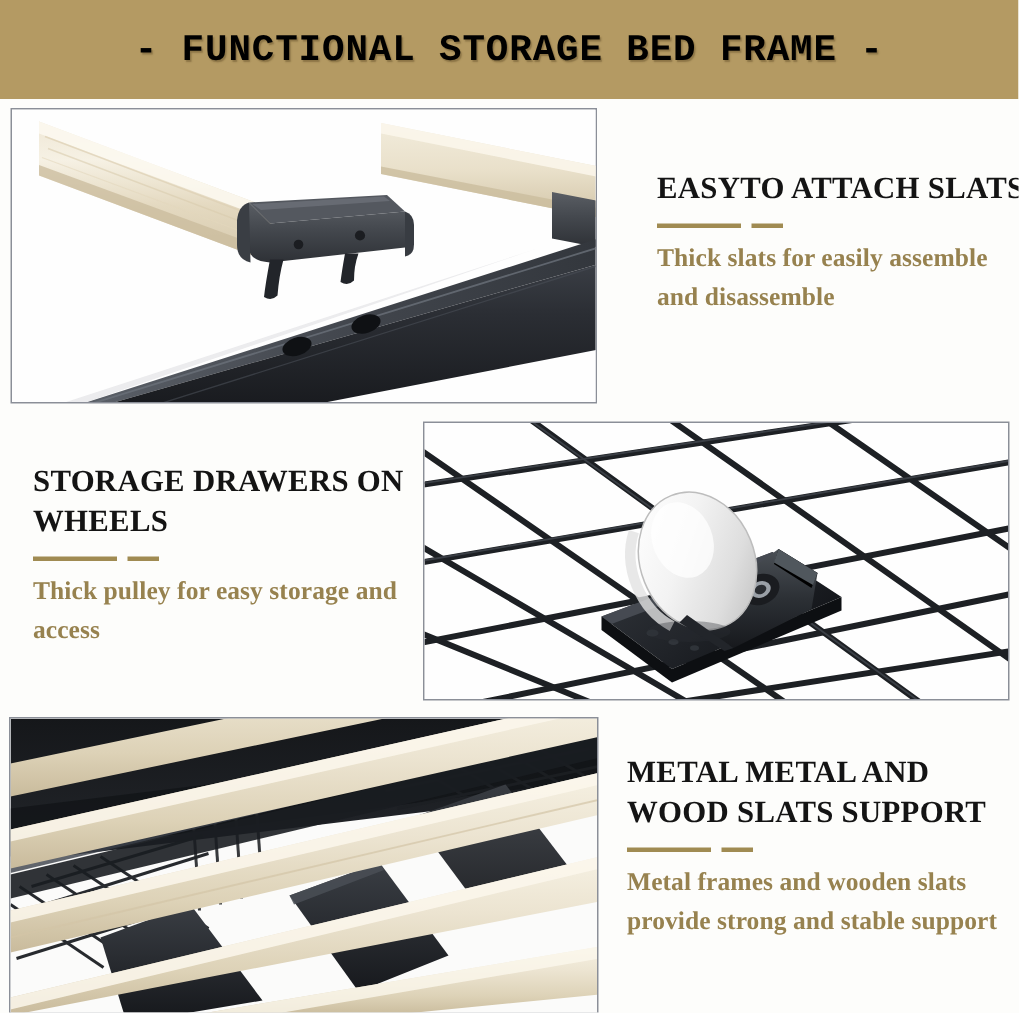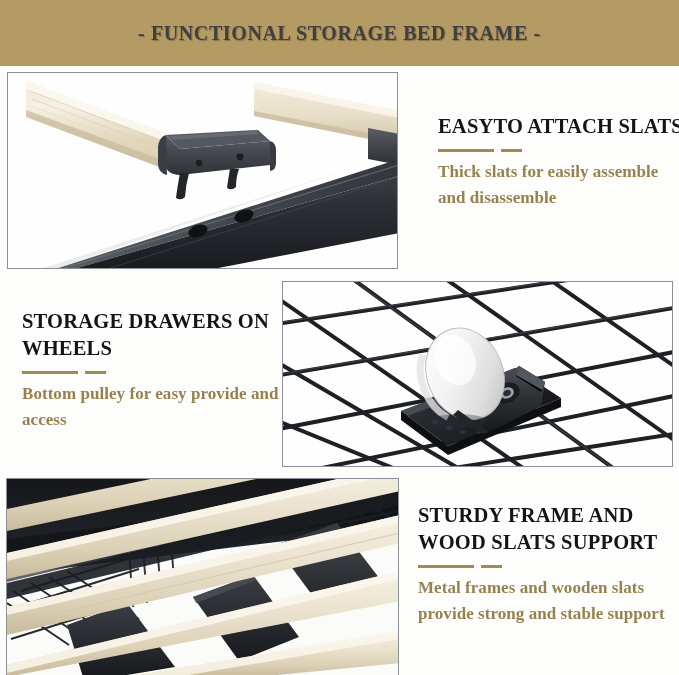--- a/index.html
+++ b/index.html
@@ -27,24 +27,24 @@
     left: 0;
     top: 0;
     width: 679px;
     height: 66px;
     background: #b49a63;
     display: flex;
     align-items: center;
     justify-content: center;
   }
   .banner-title {
-    color: #404040;
-    font-family: Liberation Serif, serif;
+    color: #000000;
+    font-family: Liberation Mono, monospace;
     font-weight: bold;
-    font-size: 20px;
+    font-size: 25px;
     letter-spacing: 0.6px;
     text-shadow: 1px 1px 1px rgba(90,70,35,0.45);
     white-space: nowrap;
   }
 
   
   .photo {
     position: absolute;
     overflow: hidden;
     background: #ffffff;
@@ -209,21 +209,21 @@
     </div>
     <p>Thick slats for easily assemble and disassemble</p>
   </div>
 
   <div class="block" id="block-wheels">
     <h2>STORAGE DRAWERS ON WHEELS</h2>
     <div class="divider">
       <span class="long"></span>
       <span class="short"></span>
     </div>
-    <p>Bottom pulley for easy provide and access</p>
+    <p>Thick pulley for easy storage and access</p>
   </div>
 
   <div class="photo" id="photo-wheels">
     <div class="scene">
       <svg width="391" height="186" viewBox="0 0 391 186" preserveAspectRatio="none">
         <defs>
           <linearGradient id="wheelG" x1="0.1" y1="0" x2="0.95" y2="0.9">
             <stop offset="0%" stop-color="#ffffff"></stop>
             <stop offset="40%" stop-color="#f3f3f3"></stop>
             <stop offset="75%" stop-color="#dedede"></stop>
@@ -383,21 +383,21 @@
           <polygon points="0,186 393,92 393,100 0,194" fill="#fbf7ec" opacity="0.85"></polygon>
 
           <polygon points="120,198 393,152 393,184 250,198" fill="url(#woodC)"></polygon>
           <polygon points="120,198 393,152 393,160 170,198" fill="#fbf7ec" opacity="0.8"></polygon>
         </g>
       </svg>
     </div>
   </div>
 
   <div class="block" id="block-sturdy">
-    <h2>STURDY FRAME AND WOOD SLATS SUPPORT</h2>
+    <h2>METAL METAL AND WOOD SLATS SUPPORT</h2>
     <div class="divider">
       <span class="long"></span>
       <span class="short"></span>
     </div>
     <p>Metal frames and wooden slats provide strong and stable support</p>
   </div>
 
 </div>
 
 </body></html>

